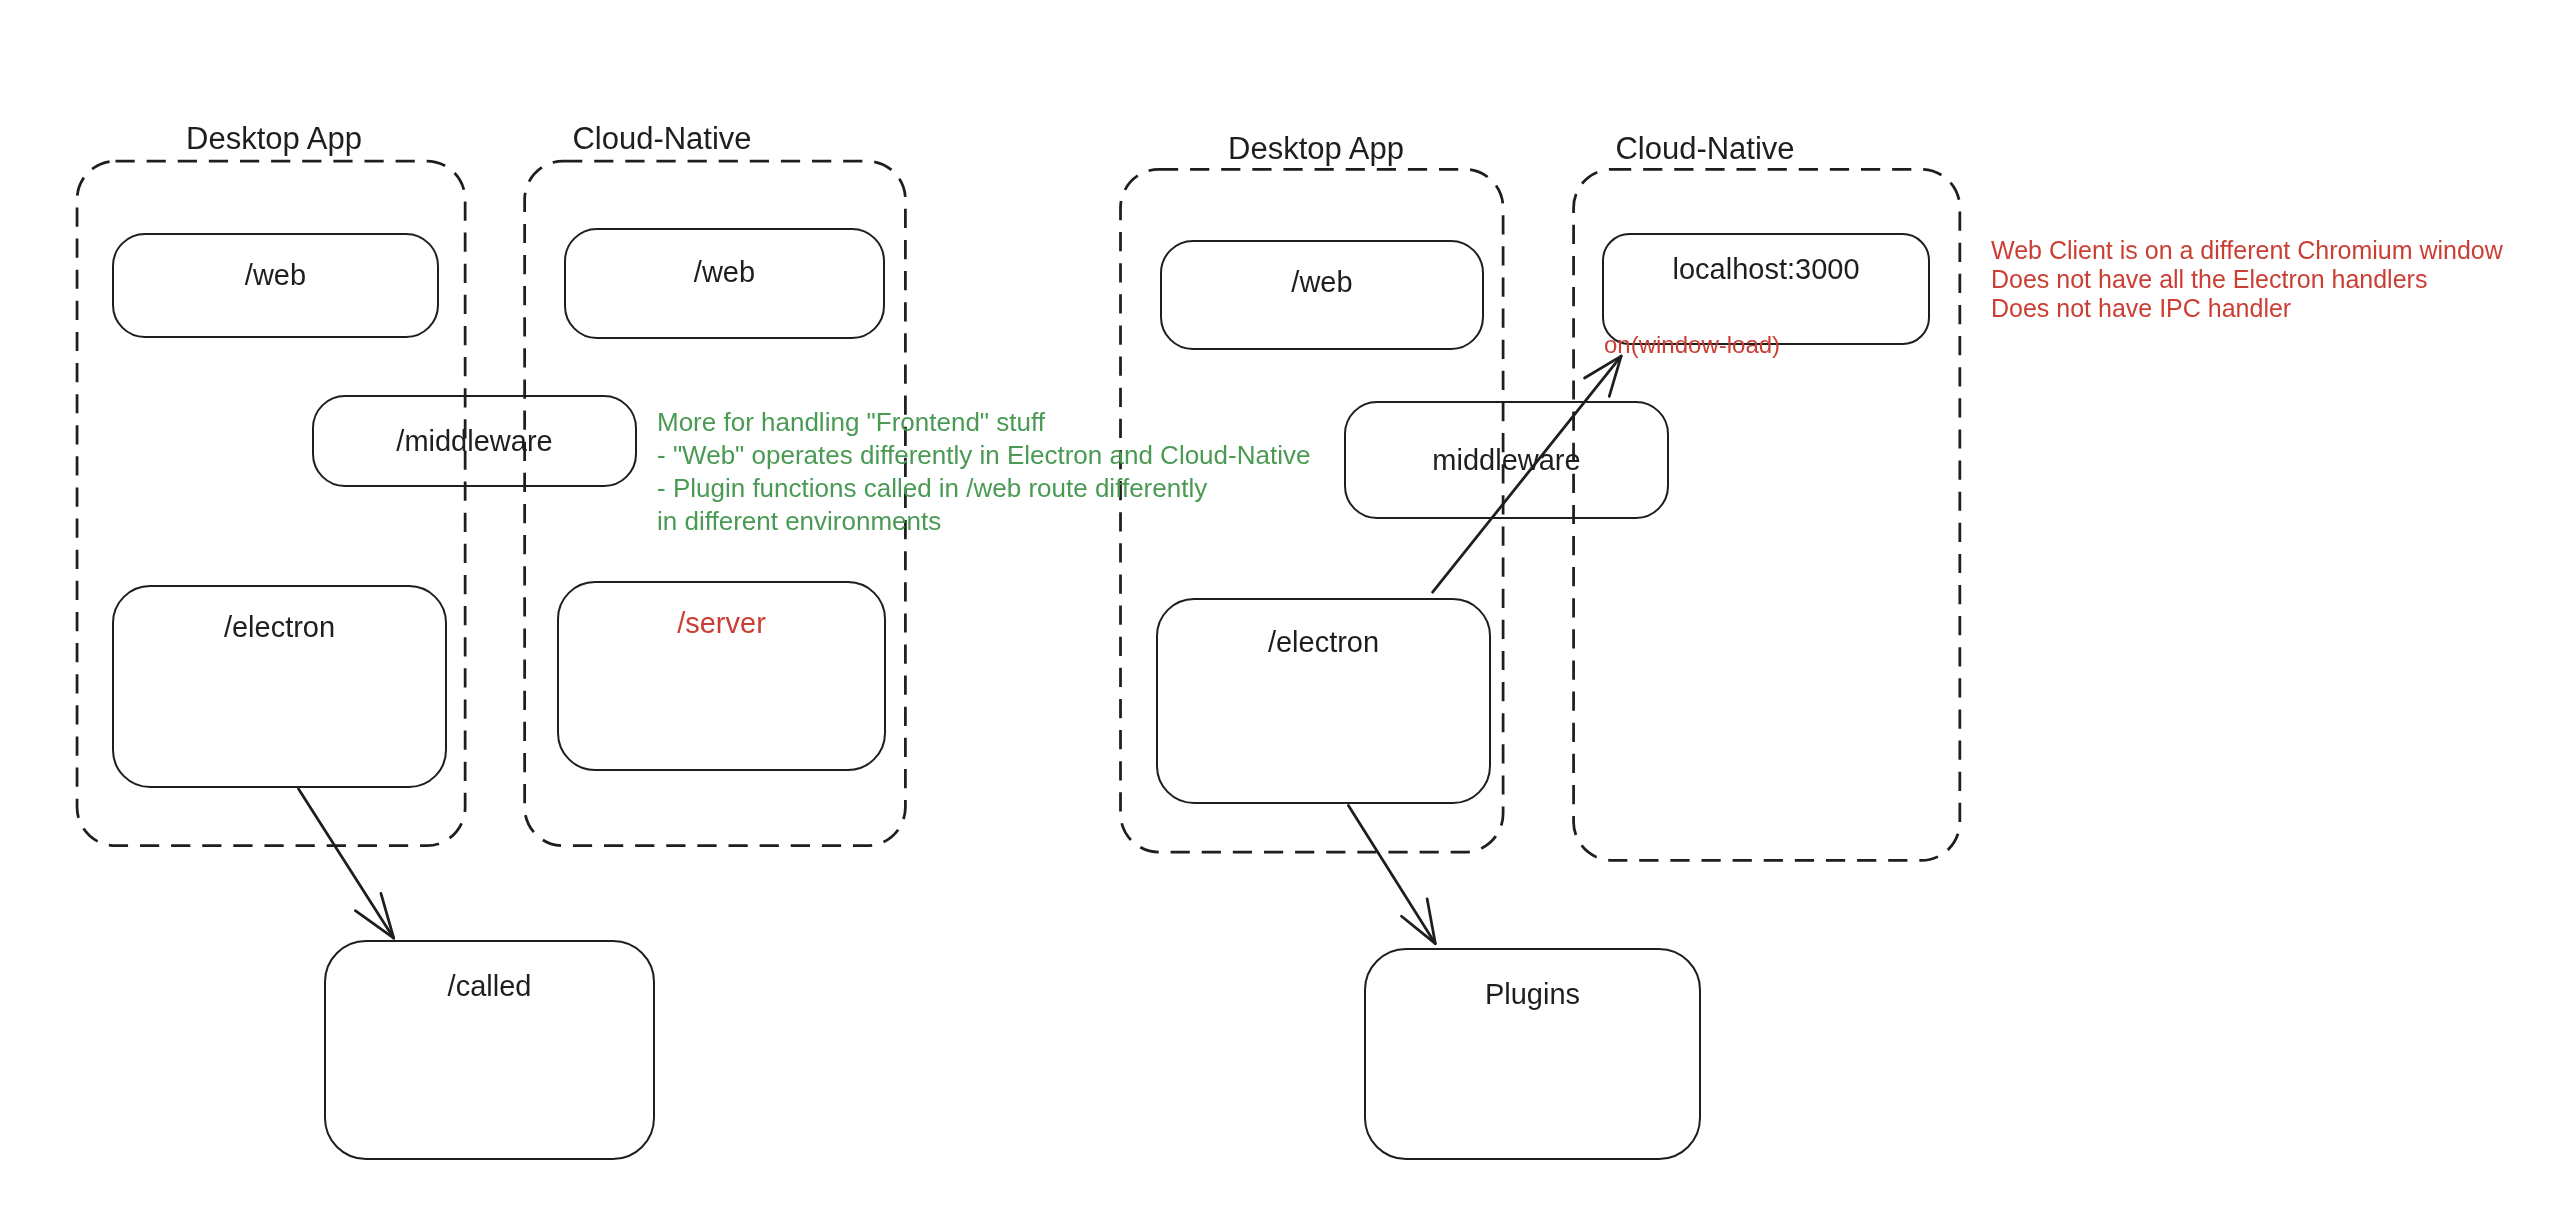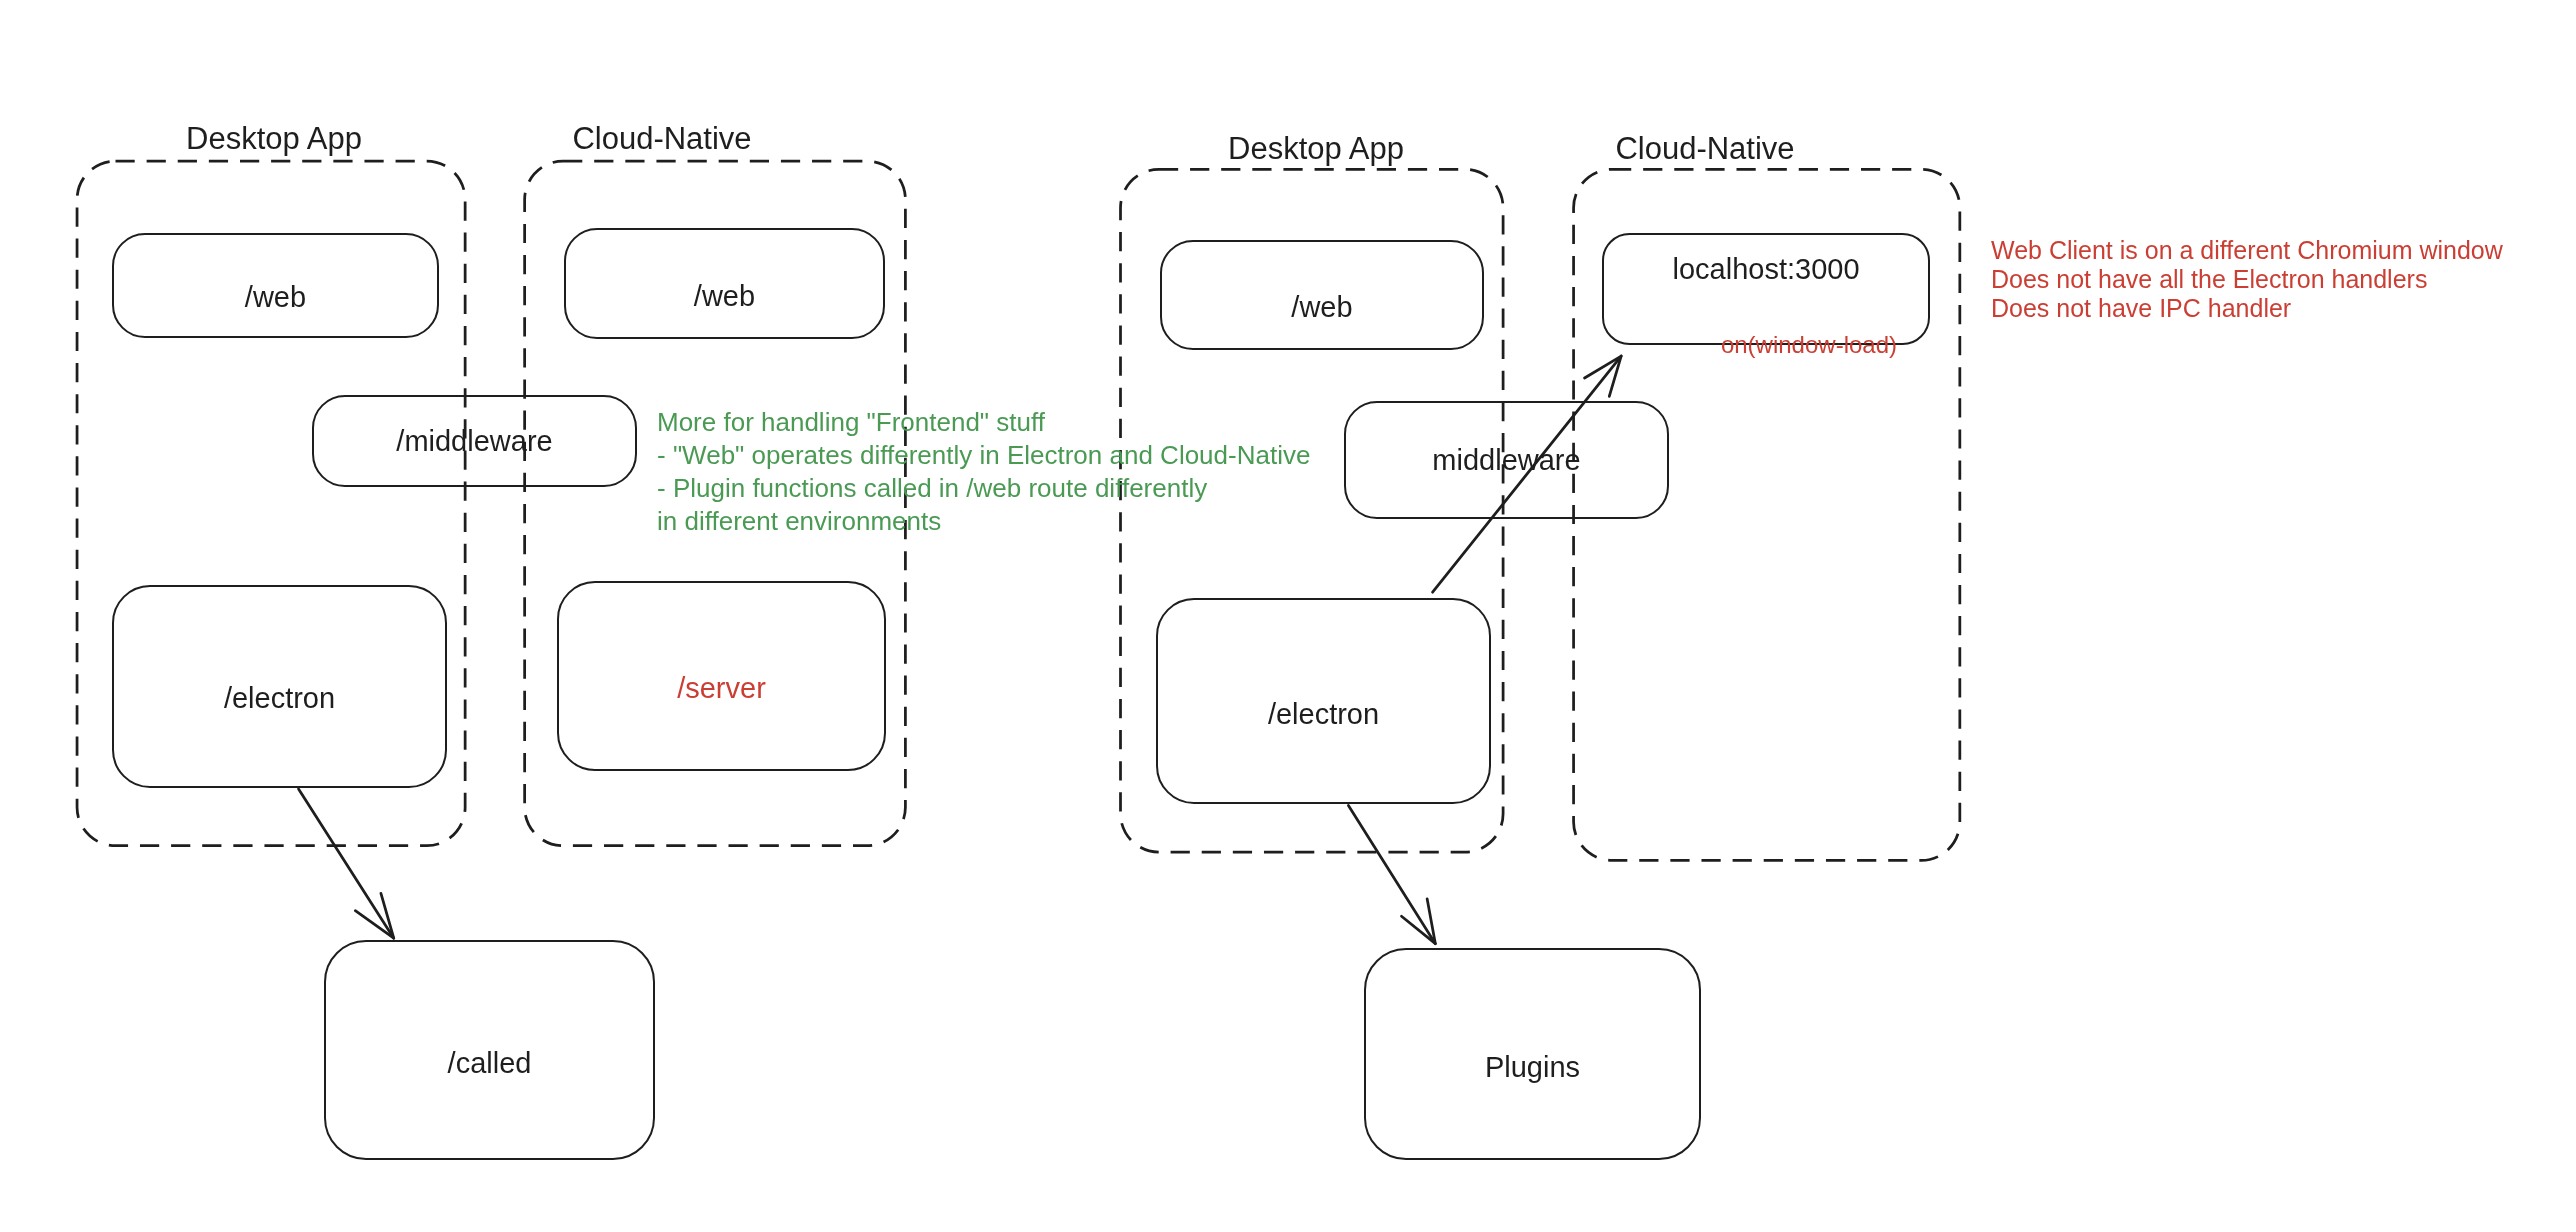--- a/index.html
+++ b/index.html
@@ -33,21 +33,21 @@
     color: var(--text, #1e1e1e);
   }
   .node {
     position: absolute;
     border: 2.7px solid var(--stroke, #1e1e1e);
     border-radius: 33px;
     background: transparent;
     box-sizing: border-box;
     display: flex;
     justify-content: center;
-    align-items: center;
+    align-items: flex-start;
   }
   .node.v-center { align-items: center; }
   .node-label {
     font-size: 29px;
     white-space: nowrap;
     color: var(--text, #1e1e1e);
   }
   .node.pt26 .node-label { padding-top: 24px; }
   .node.pt28 .node-label { padding-top: 26px; }
   .node.pt30 .node-label { padding-top: 27.5px; }
@@ -61,21 +61,20 @@
     flex-direction: column;
   }
   .localhost-title {
     font-size: 29px;
     text-align: center;
     padding-top: 18.3px;
     color: var(--text, #1e1e1e);
   }
   .localhost-sub {
     font-size: 24px;
-    text-align: right;
     padding-right: 31px;
     padding-top: 16.5px;
     color: var(--red, #cb3e33);
   }
   .note {
     position: absolute;
     white-space: nowrap;
   }
   .note-green {
     color: var(--green, #4a9a54);

